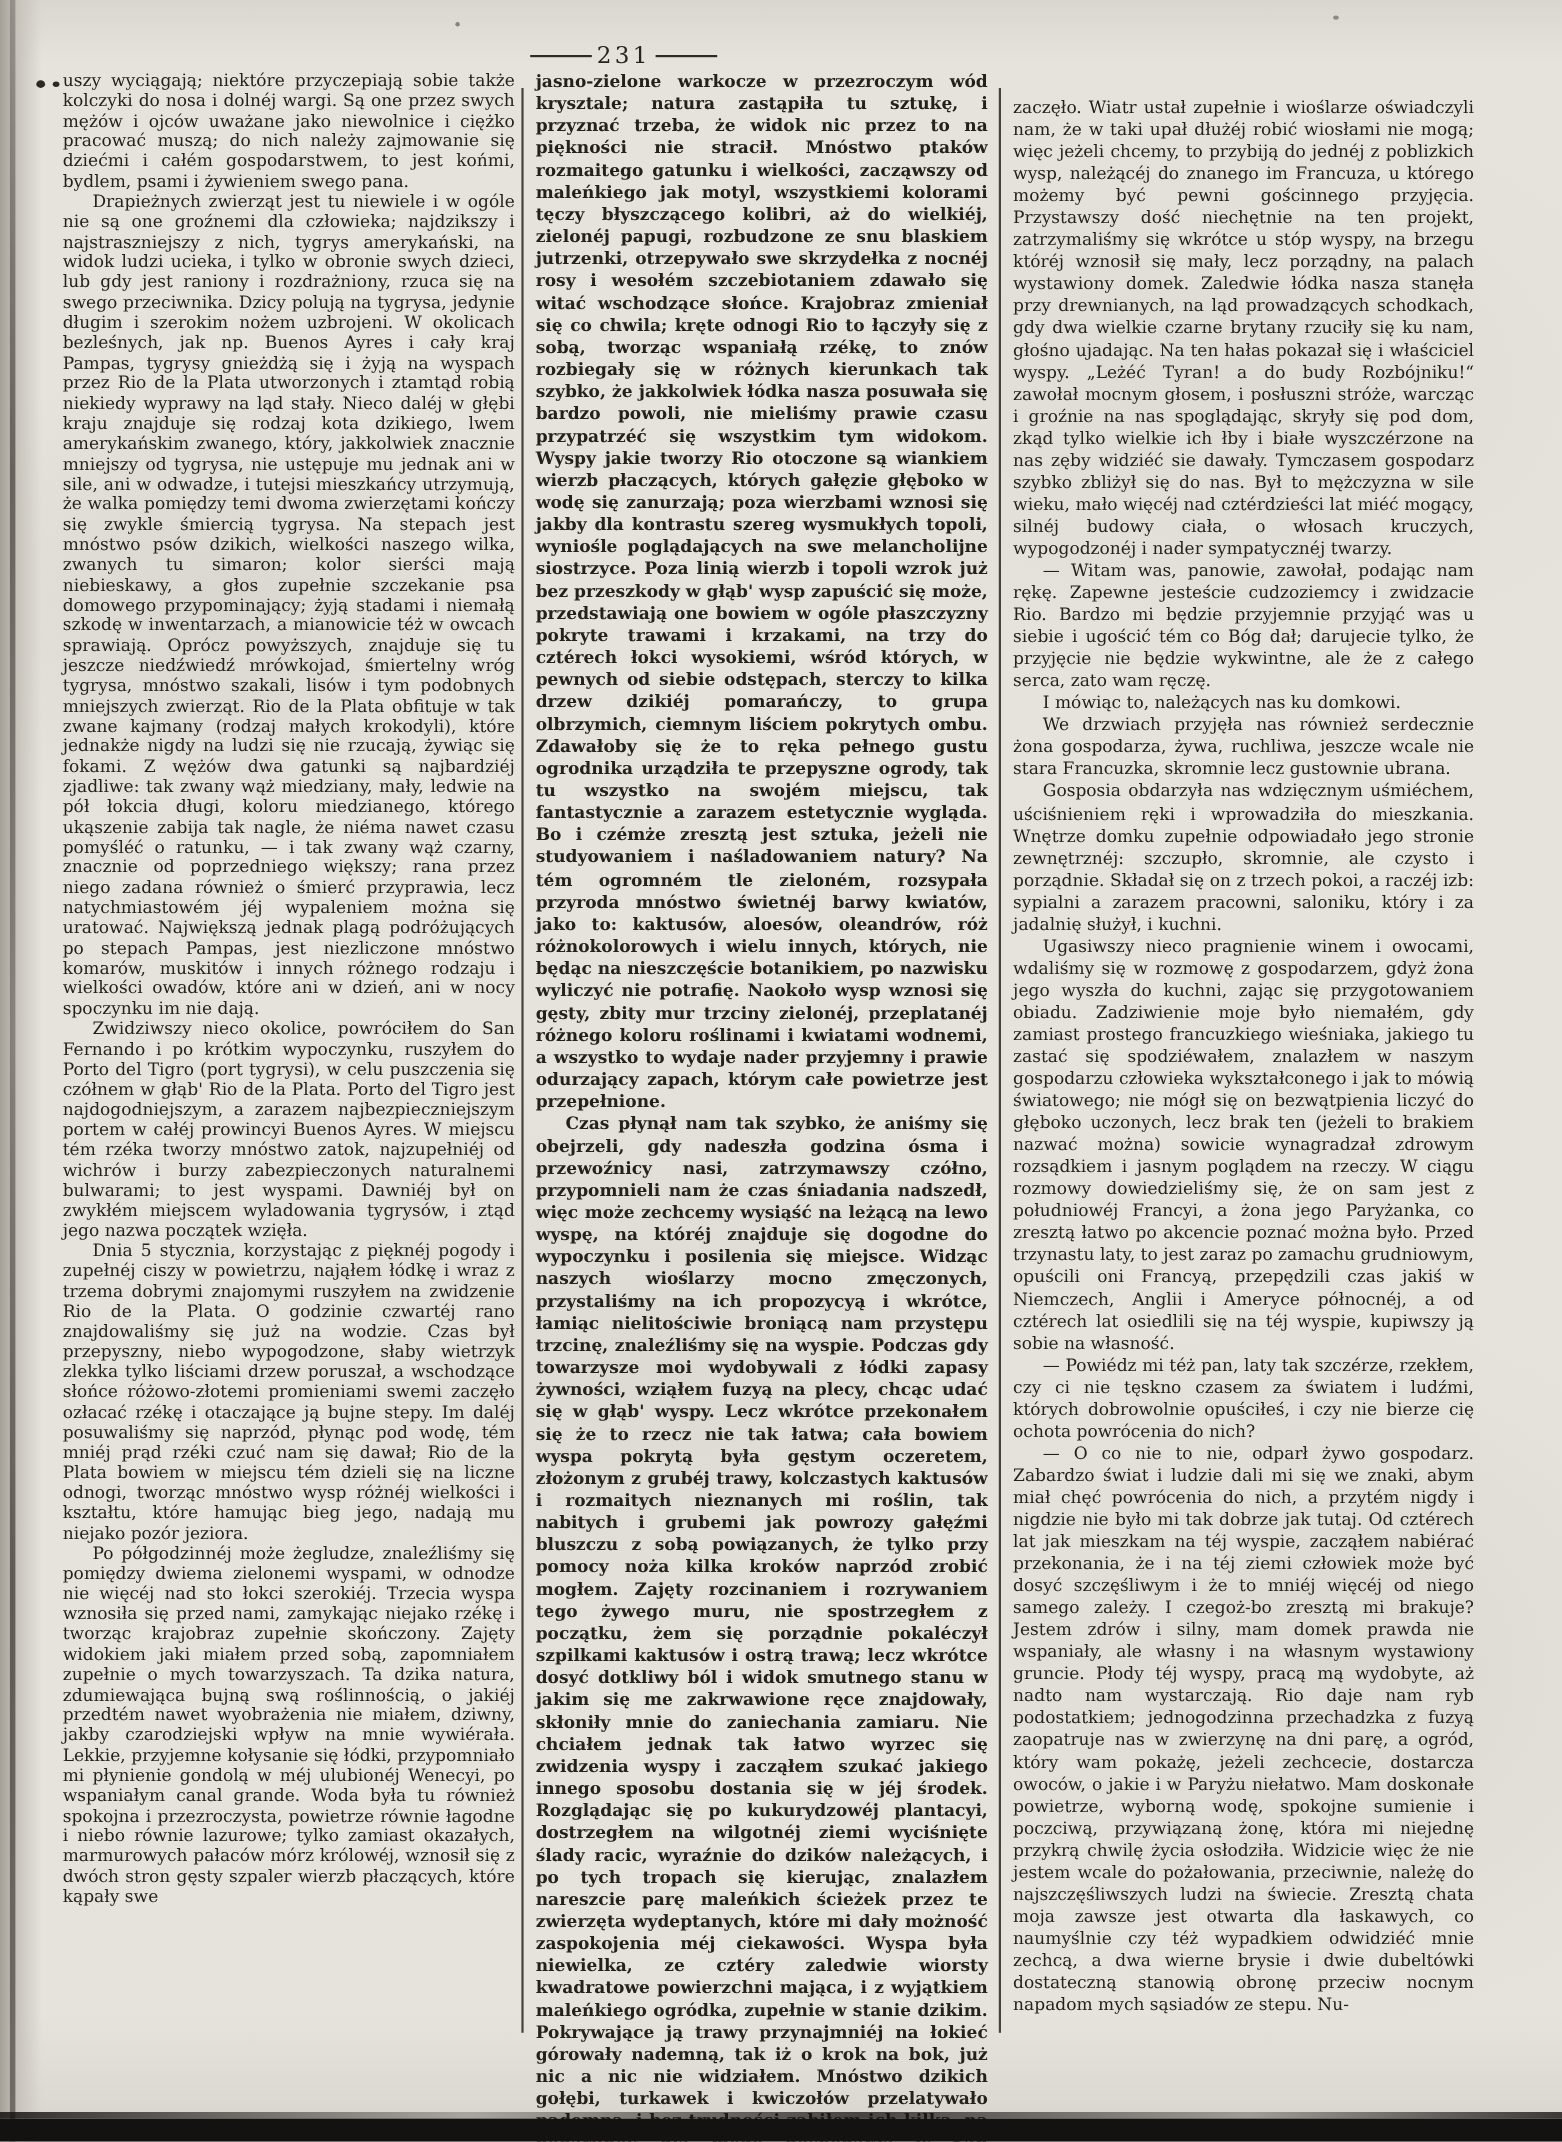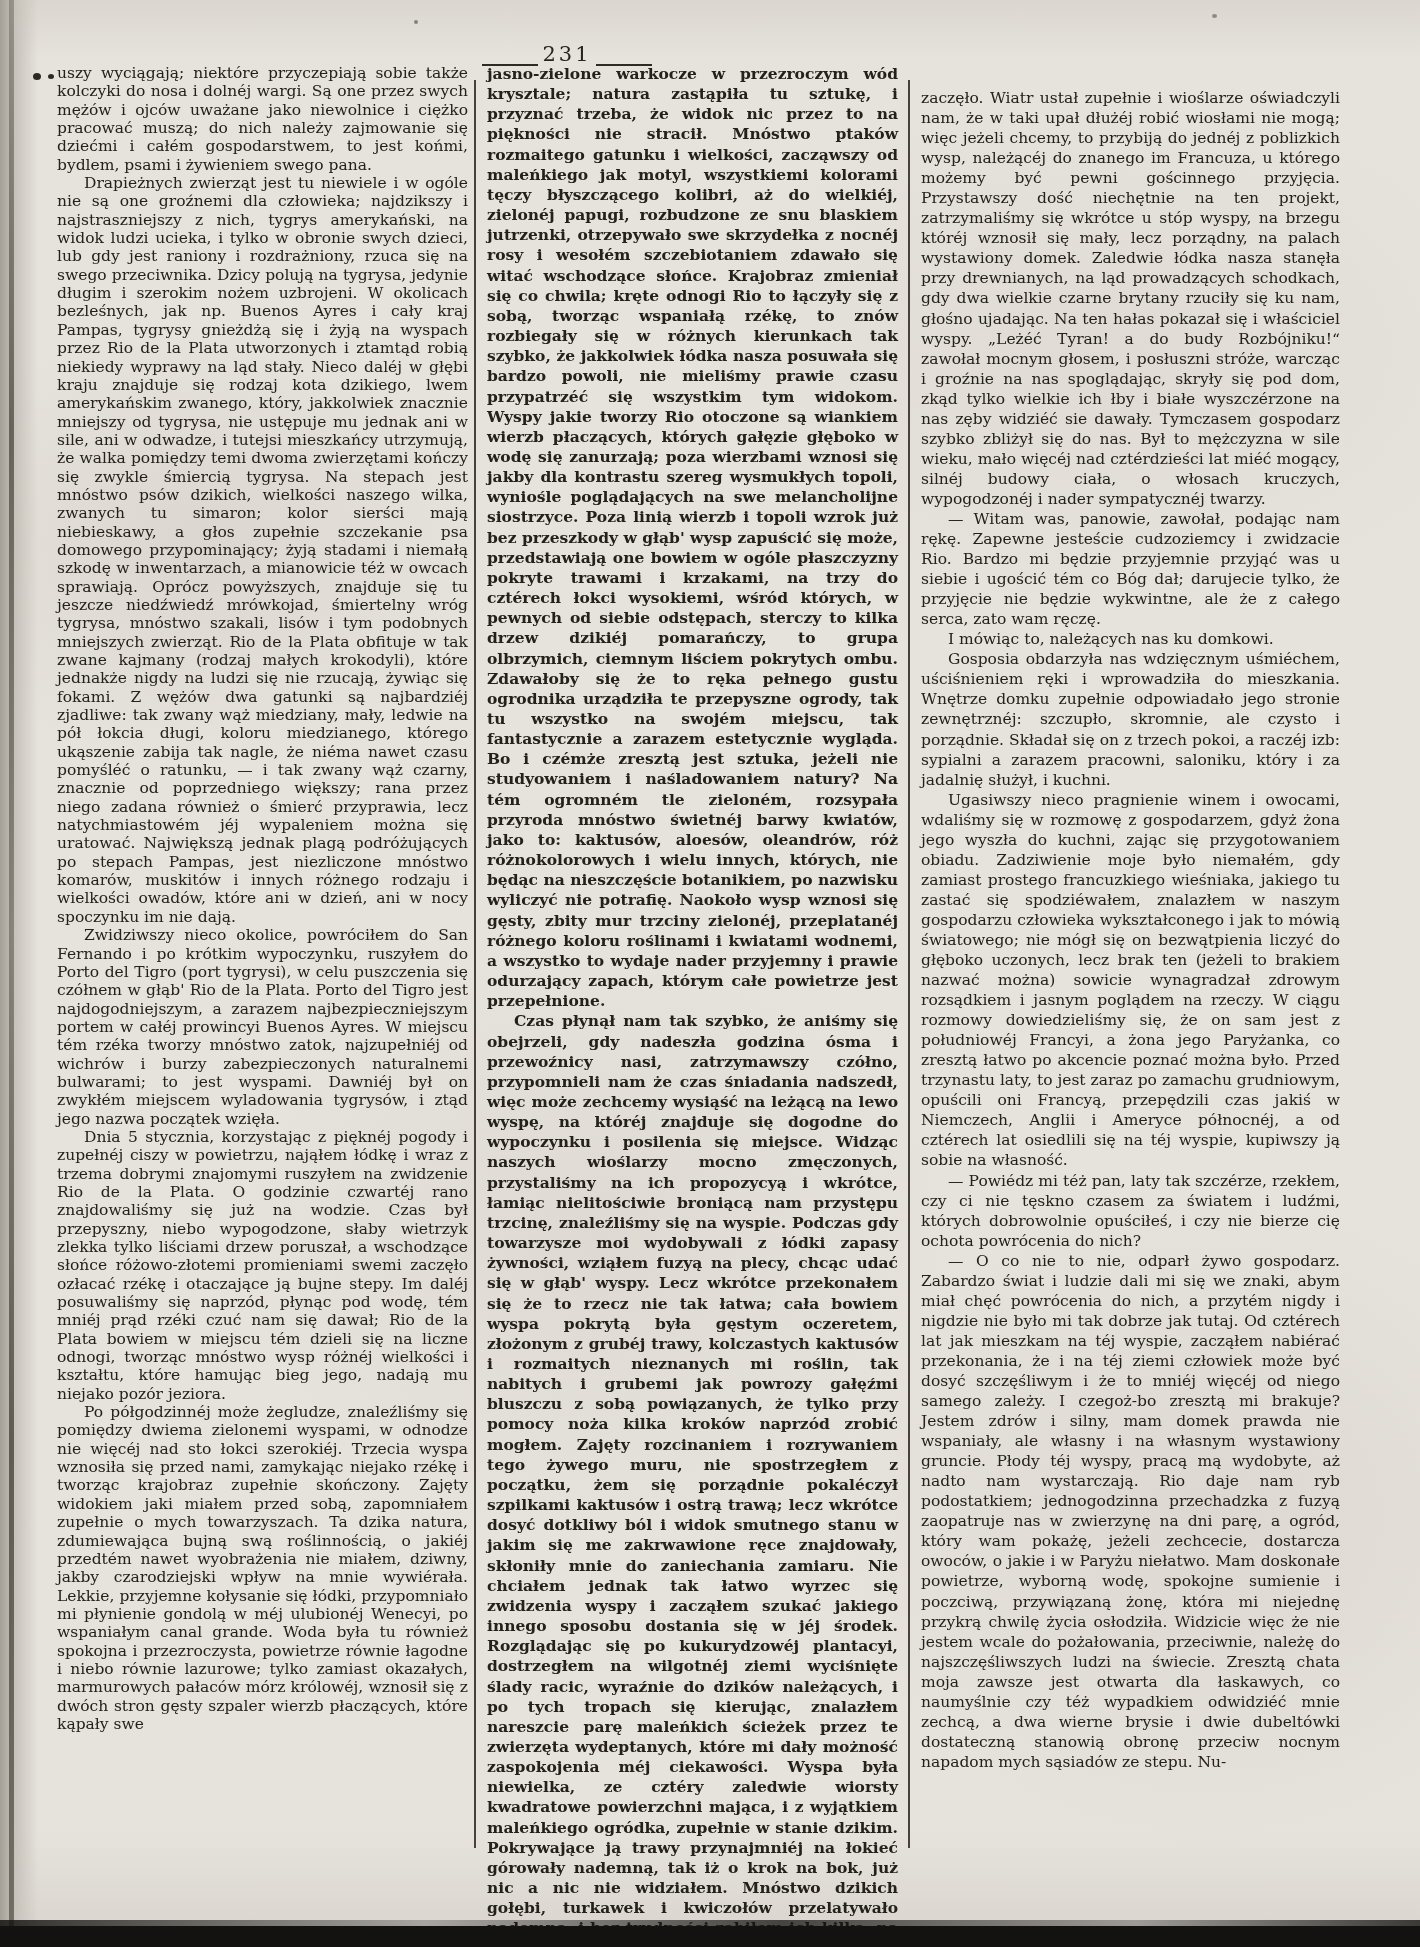--- a/index.html
+++ b/index.html
@@ -35,21 +35,21 @@
     position:absolute; left:0; top:1926px; width:100%; height:21px;
     background: var(--edge, #141210);
   }
   .bottom-edge::before {
     content:""; position:absolute; left:0; top:-6px; width:100%; height:6px;
     background: linear-gradient(to right, rgba(20,18,16,0.85), rgba(20,18,16,0.25) 30%, rgba(20,18,16,0.75) 55%, rgba(20,18,16,0.3) 80%, rgba(20,18,16,0.8));
   }
   .speck { position:absolute; background:#2c2924; border-radius:50%; }
   .header {
     position:absolute; top:36px; left:472px; width:190px; height:30px;
-    display:flex; align-items:flex-end; justify-content:center; gap:4px;
+    display:flex; align-items:center; justify-content:center; gap:4px;
   }
   .header .rule { width:56px; height:2.5px; background:#2e2b26; }
   .page-number {
     font-size:21px; letter-spacing:3px; color:#272420; line-height:1;
     transform:translateY(-1px);
   }
   .column {
     position:absolute; top:64px;
     text-align:justify;
     color: var(--ink, #24201b);
@@ -92,20 +92,21 @@
   <div class="column" id="column-2">
       <p class="noindent">jasno-zielone warkocze w przezroczym wód krysztale; natura zastąpiła tu sztukę, i przyznać trzeba, że widok nic przez to na piękności nie stracił. Mnóstwo ptaków rozmaitego gatunku i wielkości, zacząwszy od maleńkiego jak motyl, wszystkiemi kolorami tęczy błyszczącego kolibri, aż do wielkiéj, zielonéj papugi, rozbudzone ze snu blaskiem jutrzenki, otrzepywało swe skrzydełka z nocnéj rosy i wesołém szczebiotaniem zdawało się witać wschodzące słońce. Krajobraz zmieniał się co chwila; kręte odnogi Rio to łączyły się z sobą, tworząc wspaniałą rzékę, to znów rozbiegały się w różnych kierunkach tak szybko, że jakkolwiek łódka nasza posuwała się bardzo powoli, nie mieliśmy prawie czasu przypatrzéć się wszystkim tym widokom. Wyspy jakie tworzy Rio otoczone są wiankiem wierzb płaczących, których gałęzie głęboko w wodę się zanurzają; poza wierzbami wznosi się jakby dla kontrastu szereg wysmukłych topoli, wyniośle poglądających na swe melancholijne siostrzyce. Poza linią wierzb i topoli wzrok już bez przeszkody w głąb' wysp zapuścić się może, przedstawiają one bowiem w ogóle płaszczyzny pokryte trawami i krzakami, na trzy do cztérech łokci wysokiemi, wśród których, w pewnych od siebie odstępach, sterczy to kilka drzew dzikiéj pomarańczy, to grupa olbrzymich, ciemnym liściem pokrytych ombu. Zdawałoby się że to ręka pełnego gustu ogrodnika urządziła te przepyszne ogrody, tak tu wszystko na swojém miejscu, tak fantastycznie a zarazem estetycznie wygląda. Bo i czémże zresztą jest sztuka, jeżeli nie studyowaniem i naśladowaniem natury? Na tém ogromném tle zieloném, rozsypała przyroda mnóstwo świetnéj barwy kwiatów, jako to: kaktusów, aloesów, oleandrów, róż różnokolorowych i wielu innych, których, nie będąc na nieszczęście botanikiem, po nazwisku wyliczyć nie potrafię. Naokoło wysp wznosi się gęsty, zbity mur trzciny zielonéj, przeplatanéj różnego koloru roślinami i kwiatami wodnemi, a wszystko to wydaje nader przyjemny i prawie odurzający zapach, którym całe powietrze jest przepełnione.</p>
       <p>Czas płynął nam tak szybko, że aniśmy się obejrzeli, gdy nadeszła godzina ósma i przewoźnicy nasi, zatrzymawszy czółno, przypomnieli nam że czas śniadania nadszedł, więc może zechcemy wysiąść na leżącą na lewo wyspę, na któréj znajduje się dogodne do wypoczynku i posilenia się miejsce. Widząc naszych wioślarzy mocno zmęczonych, przystaliśmy na ich propozycyą i wkrótce, łamiąc nielitościwie broniącą nam przystępu trzcinę, znaleźliśmy się na wyspie. Podczas gdy towarzysze moi wydobywali z łódki zapasy żywności, wziąłem fuzyą na plecy, chcąc udać się w głąb' wyspy. Lecz wkrótce przekonałem się że to rzecz nie tak łatwa; cała bowiem wyspa pokrytą była gęstym oczeretem, złożonym z grubéj trawy, kolczastych kaktusów i rozmaitych nieznanych mi roślin, tak nabitych i grubemi jak powrozy gałęźmi bluszczu z sobą powiązanych, że tylko przy pomocy noża kilka kroków naprzód zrobić mogłem. Zajęty rozcinaniem i rozrywaniem tego żywego muru, nie spostrzegłem z początku, żem się porządnie pokaléczył szpilkami kaktusów i ostrą trawą; lecz wkrótce dosyć dotkliwy ból i widok smutnego stanu w jakim się me zakrwawione ręce znajdowały, skłoniły mnie do zaniechania zamiaru. Nie chciałem jednak tak łatwo wyrzec się zwidzenia wyspy i zacząłem szukać jakiego innego sposobu dostania się w jéj środek. Rozglądając się po kukurydzowéj plantacyi, dostrzegłem na wilgotnéj ziemi wyciśnięte ślady racic, wyraźnie do dzików należących, i po tych tropach się kierując, znalazłem nareszcie parę maleńkich ścieżek przez te zwierzęta wydeptanych, które mi dały możność zaspokojenia méj ciekawości. Wyspa była niewielka, ze cztéry zaledwie wiorsty kwadratowe powierzchni mająca, i z wyjątkiem maleńkiego ogródka, zupełnie w stanie dzikim. Pokrywające ją trawy przynajmniéj na łokieć górowały nademną, tak iż o krok na bok, już nic a nic nie widziałem. Mnóstwo dzikich gołębi, turkawek i kwiczołów przelatywało nademną, i bez trudności zabiłem ich kilka, na podarunek dla mego gospodarza w San Fernando.</p>
       <p>Posiliwszy się i wypocząwszy, a raczéj dawszy wypocząć wioslarzom, ruszyliśmy daléj. Im więcéj zagłębialiśmy się w Rio, tém natura zdawała się być dzikszą, roślinność bujniejszą, a widoki piękniejszemi. Tymczasem minęło południe i styczniowe słońce, wzbiwszy się w górę, porządnie nam dokuczać</p>
     </div>
   <div class="divider" id="divider-2"></div>
   <div class="column" id="column-3">
       <p class="noindent">zaczęło. Wiatr ustał zupełnie i wioślarze oświadczyli nam, że w taki upał dłużéj robić wiosłami nie mogą; więc jeżeli chcemy, to przybiją do jednéj z poblizkich wysp, należącéj do znanego im Francuza, u którego możemy być pewni gościnnego przyjęcia. Przystawszy dość niechętnie na ten projekt, zatrzymaliśmy się wkrótce u stóp wyspy, na brzegu któréj wznosił się mały, lecz porządny, na palach wystawiony domek. Zaledwie łódka nasza stanęła przy drewnianych, na ląd prowadzących schodkach, gdy dwa wielkie czarne brytany rzuciły się ku nam, głośno ujadając. Na ten hałas pokazał się i właściciel wyspy. „Leżéć Tyran! a do budy Rozbójniku!“ zawołał mocnym głosem, i posłuszni stróże, warcząc i groźnie na nas spoglądając, skryły się pod dom, zkąd tylko wielkie ich łby i białe wyszczérzone na nas zęby widziéć sie dawały. Tymczasem gospodarz szybko zbliżył się do nas. Był to mężczyzna w sile wieku, mało więcéj nad cztérdzieści lat miéć mogący, silnéj budowy ciała, o włosach kruczych, wypogodzonéj i nader sympatycznéj twarzy.</p>
       <p>— Witam was, panowie, zawołał, podając nam rękę. Zapewne jesteście cudzoziemcy i zwidzacie Rio. Bardzo mi będzie przyjemnie przyjąć was u siebie i ugościć tém co Bóg dał; darujecie tylko, że przyjęcie nie będzie wykwintne, ale że z całego serca, zato wam ręczę.</p>
       <p>I mówiąc to, należących nas ku domkowi.</p>
+      <p>We drzwiach przyjęła nas również serdecznie żona gospodarza, żywa, ruchliwa, jeszcze wcale nie stara Francuzka, skromnie lecz gustownie ubrana.</p>
       <p>Gosposia obdarzyła nas wdzięcznym uśmiéchem, uściśnieniem ręki i wprowadziła do mieszkania. Wnętrze domku zupełnie odpowiadało jego stronie zewnętrznéj: szczupło, skromnie, ale czysto i porządnie. Składał się on z trzech pokoi, a raczéj izb: sypialni a zarazem pracowni, saloniku, który i za jadalnię służył, i kuchni.</p>
       <p>Ugasiwszy nieco pragnienie winem i owocami, wdaliśmy się w rozmowę z gospodarzem, gdyż żona jego wyszła do kuchni, zając się przygotowaniem obiadu. Zadziwienie moje było niemałém, gdy zamiast prostego francuzkiego wieśniaka, jakiego tu zastać się spodziéwałem, znalazłem w naszym gospodarzu człowieka wykształconego i jak to mówią światowego; nie mógł się on bezwątpienia liczyć do głęboko uczonych, lecz brak ten (jeżeli to brakiem nazwać można) sowicie wynagradzał zdrowym rozsądkiem i jasnym poglądem na rzeczy. W ciągu rozmowy dowiedzieliśmy się, że on sam jest z południowéj Francyi, a żona jego Paryżanka, co zresztą łatwo po akcencie poznać można było. Przed trzynastu laty, to jest zaraz po zamachu grudniowym, opuścili oni Francyą, przepędzili czas jakiś w Niemczech, Anglii i Ameryce północnéj, a od cztérech lat osiedlili się na téj wyspie, kupiwszy ją sobie na własność.</p>
       <p>— Powiédz mi téż pan, laty tak szczérze, rzekłem, czy ci nie tęskno czasem za światem i ludźmi, których dobrowolnie opuściłeś, i czy nie bierze cię ochota powrócenia do nich?</p>
       <p>— O co nie to nie, odparł żywo gospodarz. Zabardzo świat i ludzie dali mi się we znaki, abym miał chęć powrócenia do nich, a przytém nigdy i nigdzie nie było mi tak dobrze jak tutaj. Od cztérech lat jak mieszkam na téj wyspie, zacząłem nabiérać przekonania, że i na téj ziemi człowiek może być dosyć szczęśliwym i że to mniéj więcéj od niego samego zależy. I czegoż-bo zresztą mi brakuje? Jestem zdrów i silny, mam domek prawda nie wspaniały, ale własny i na własnym wystawiony gruncie. Płody téj wyspy, pracą mą wydobyte, aż nadto nam wystarczają. Rio daje nam ryb podostatkiem; jednogodzinna przechadzka z fuzyą zaopatruje nas w zwierzynę na dni parę, a ogród, który wam pokażę, jeżeli zechcecie, dostarcza owoców, o jakie i w Paryżu niełatwo. Mam doskonałe powietrze, wyborną wodę, spokojne sumienie i poczciwą, przywiązaną żonę, która mi niejednę przykrą chwilę życia osłodziła. Widzicie więc że nie jestem wcale do pożałowania, przeciwnie, należę do najszczęśliwszych ludzi na świecie. Zresztą chata moja zawsze jest otwarta dla łaskawych, co naumyślnie czy téż wypadkiem odwidziéć mnie zechcą, a dwa wierne brysie i dwie dubeltówki dostateczną stanowią obronę przeciw nocnym napadom mych sąsiadów ze stepu. Nu-</p>
     </div>
 
   <div class="speck" style="left:33px; top:73px; width:8px; height:7px;"></div>
   <div class="speck" style="left:48px; top:74px; width:6px; height:5px;"></div>
   <div class="speck" style="left:414px; top:20px; width:4px; height:4px; opacity:.5;"></div>
   <div class="speck" style="left:1212px; top:14px; width:5px; height:4px; opacity:.45;"></div>

